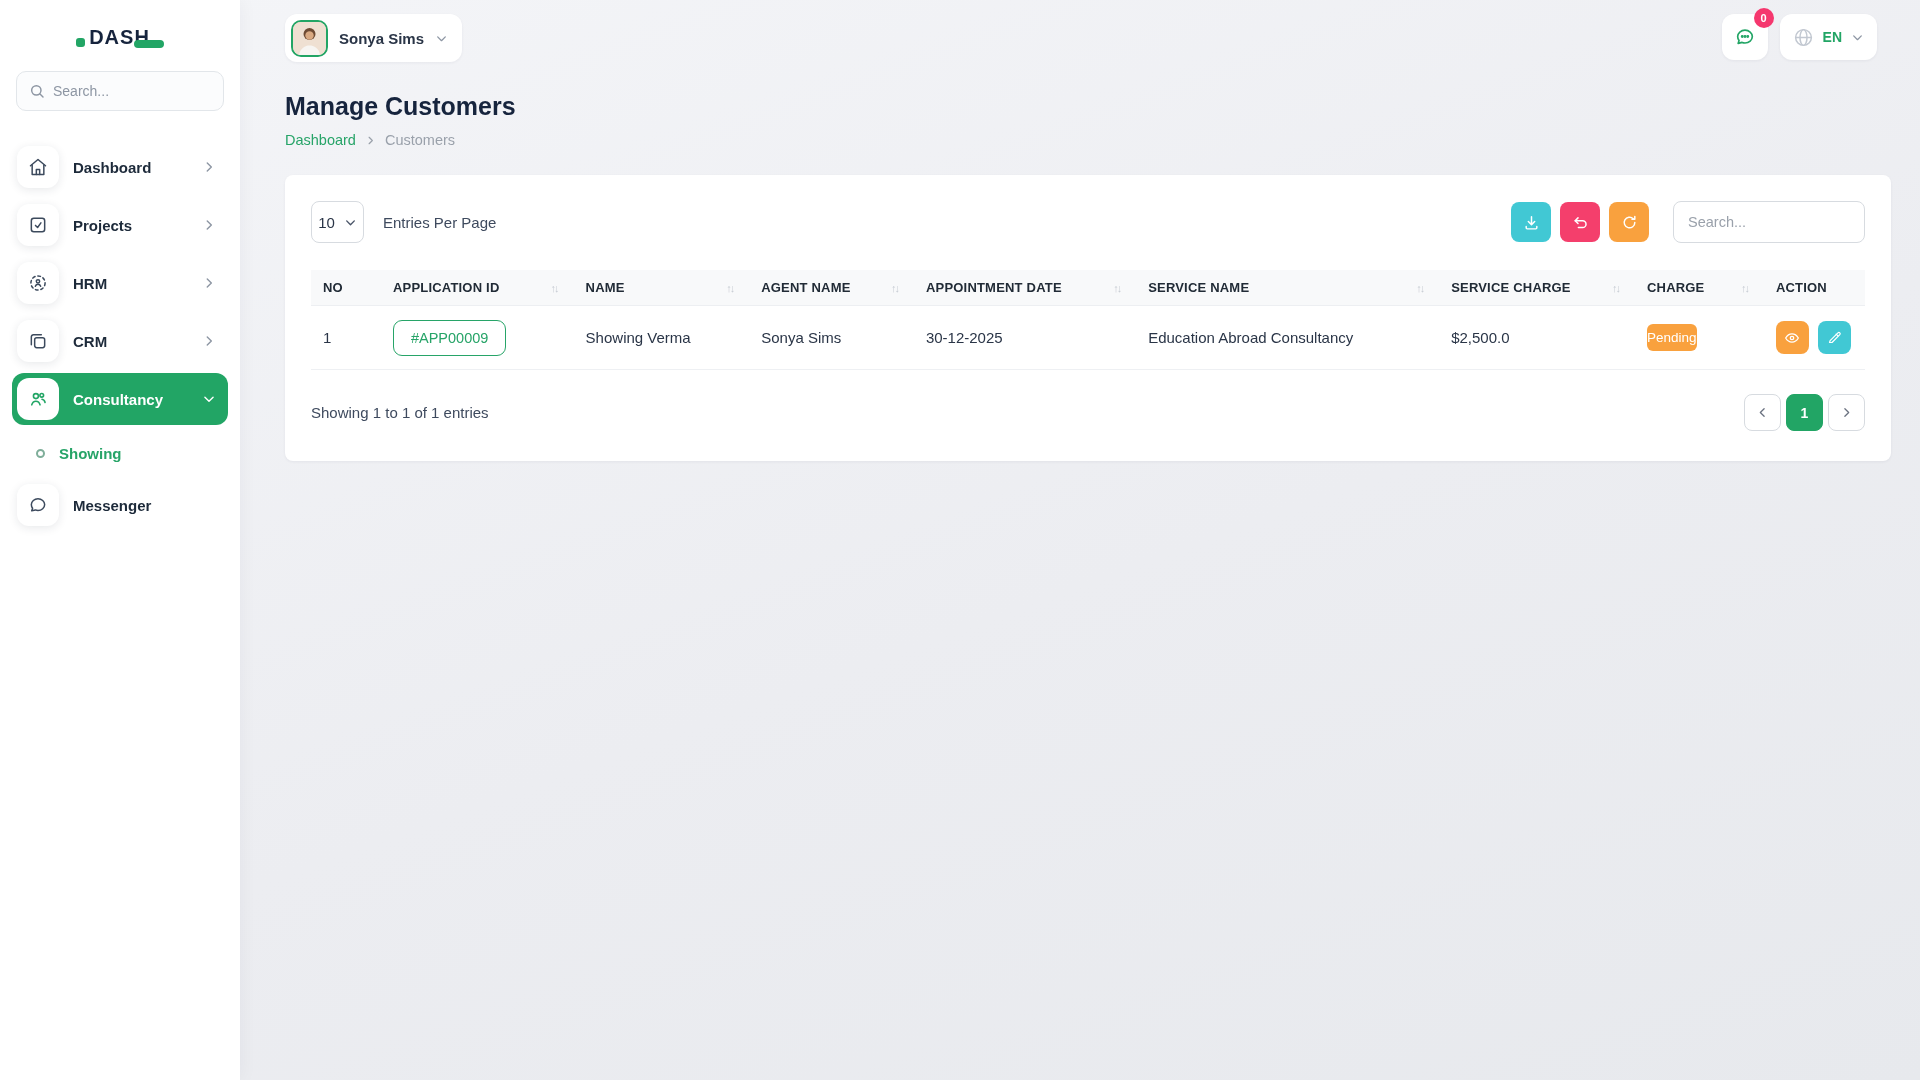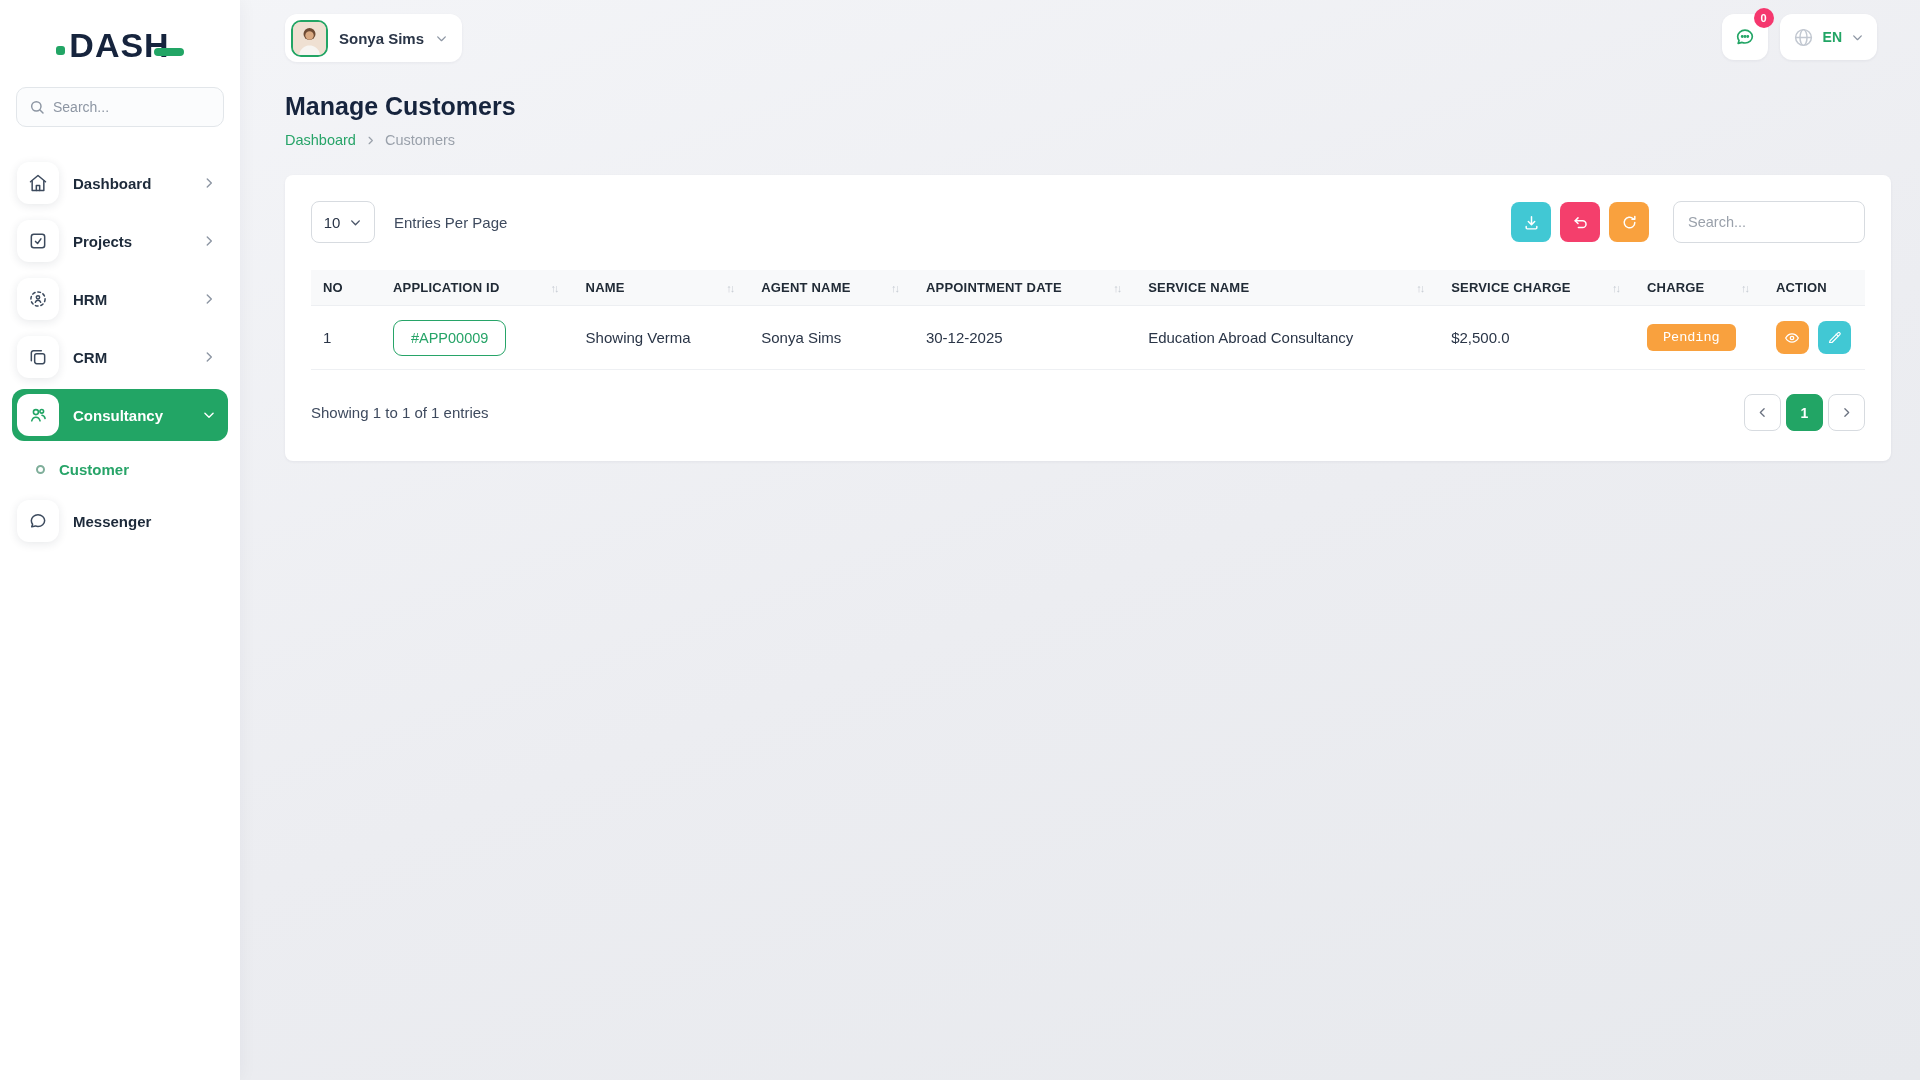--- a/index.html
+++ b/index.html
@@ -9,21 +9,21 @@
     background:linear-gradient(160deg,#f4f5f8 0%,#ecedf1 55%,#e7e9ed 100%);
     color:#2a3547;
   }
   
   .sidebar {
     position:fixed; left:0; top:0; width:240px; height:1080px;
     background:#ffffff; box-shadow:0 0 18px rgba(30,40,60,.05); z-index:5;
   }
   .logo { display:flex; align-items:center; justify-content:center; gap:4px; margin-top:26px; cursor:pointer; }
   .logo-dot { width:9px; height:9px; border-radius:3px; background:#22a565; margin-top:10px; }
-  .logo-text { font-size:34px; font-weight:800; letter-spacing:1px; color:#16243d; }
+  .logo-text { font-size:20px; font-weight:800; letter-spacing:1px; color:#16243d; }
   .logo-bar { width:30px; height:8px; border-radius:4px; background:#22a565; margin-left:-20px; margin-top:12px; }
   .side-search {
     margin:22px 16px 0; height:40px; border:1px solid #e2e6ea; border-radius:10px;
     background:#fbfcfd; display:flex; align-items:center; gap:8px; padding:0 12px;
   }
   .side-search input { border:none; outline:none; background:transparent; font-size:14px; color:#4a5568; width:100%; font-family:inherit; }
   .side-search input::placeholder { color:#8d96a3; }
   .nav { margin-top:30px; padding:0 12px; }
   .nav-item {
     display:flex; align-items:center; gap:14px; height:52px; padding:4px 12px 4px 5px;
@@ -70,21 +70,21 @@
   .crumb-link { color:#27a468; cursor:pointer; }
   .crumb-sep { color:#9aa1ab; display:grid; place-items:center; }
   .crumb-current { color:#9aa1ab; }
   
   .card {
     margin-top:27px; background:#fff; border-radius:8px; box-shadow:0 1px 3px rgba(30,40,60,.06);
     padding:26px 26px 30px; width:1606px;
   }
   .card-controls { display:flex; align-items:center; }
   .entries-select {
-    width:64px; height:42px; border:1px solid #d7dbe0; border-radius:8px; background:#fff;
+    width:53px; height:42px; border:1px solid #d7dbe0; border-radius:8px; background:#fff;
     display:flex; align-items:center; justify-content:center; gap:9px; cursor:pointer; color:#2a3547; font-size:15px;
   }
   .entries-label { margin-left:19px; font-size:15px; color:#3e4a5e; font-weight:500; }
   .controls-right { margin-left:auto; display:flex; align-items:center; gap:9px; }
   .tool-btn { width:40px; height:40px; border:none; border-radius:8px; display:grid; place-items:center; color:#fff; cursor:pointer; }
   .tool-btn.teal { background:#41c8d4; }
   .tool-btn.pink { background:#f43f6c; }
   .tool-btn.orange { background:#f9a13e; }
   .table-search {
     margin-left:15px; width:192px; height:42px; border:1px solid #d7dbe0; border-radius:8px;
@@ -100,21 +100,21 @@
   .sort-glyph { color:#c7ccd3; font-size:11px; font-weight:400; letter-spacing:-2px; padding-right:4px; }
   thead th:nth-child(1){width:4.5%;} thead th:nth-child(2){width:12.4%;}
   thead th:nth-child(3){width:11.3%;} thead th:nth-child(4){width:10.6%;}
   thead th:nth-child(5){width:14.3%;} thead th:nth-child(6){width:19.5%;}
   thead th:nth-child(7){width:12.6%;} thead th:nth-child(8){width:8.3%;}
   tbody td { padding:12px 12px; font-size:15px; color:#2a3547; border-bottom:1px solid #eef0f3; height:64px; vertical-align:middle; }
   .appid-btn {
     display:inline-block; border:1px solid #27a468; color:#27a468; background:#fff;
     border-radius:9px; padding:9px 17px; font-size:14.5px; cursor:pointer; font-family:inherit;
   }
-  .status-badge { display:inline-block; background:#f9a13e; color:#fff; border-radius:6px; padding:6px 16px; font-size:13.5px;font-family:Liberation Mono, monospace; }
+  .status-badge { display:inline-block; background:#f9a13e; color:#fff; border-radius:6px; padding:6px 0; font-size:13.5px; }
   .action-cell { display:flex; gap:9px; }
   .action-btn { width:33px; height:33px; border:none; border-radius:8px; display:grid; place-items:center; color:#fff; cursor:pointer; }
   .action-btn.orange { background:#f9a13e; }
   .action-btn.teal { background:#41c8d4; }
   .card-footer { display:flex; align-items:center; justify-content:space-between; margin-top:24px; }
   .showing-text { font-size:15px; color:#3e4a5e; }
   .pagination { display:flex; gap:5px; }
   .page-btn {
     width:37px; height:37px; border:1px solid #d7dbe0; background:#fff; border-radius:8px;
     display:grid; place-items:center; color:#6b7280; cursor:pointer; font-size:14px; font-family:inherit;
@@ -216,21 +216,21 @@
       <span class="nav-label">Consultancy</span>
       <span class="nav-chevron">
         <svg width="14" height="14" viewBox="0 0 24 24" fill="none" stroke="currentColor" stroke-width="2.4" stroke-linecap="round" stroke-linejoin="round">
             <polyline points="5 9 12 16 19 9"></polyline>
           </svg>
       </span>
     </div>
 
     <div class="nav-sub">
       <span class="sub-bullet"></span>
-      <span class="nav-label">Customer</span>
+      <span class="nav-label">Showing</span>
     </div>
 
     <div class="nav-item">
       <span class="icon-box">
         <svg width="20" height="20" viewBox="0 0 24 24" fill="none" stroke="currentColor" stroke-width="1.8" stroke-linecap="round" stroke-linejoin="round">
             <path d="M20 11.5a8 7 0 0 1-8 7 8.6 8.6 0 0 1-3.1-.6L4.5 19l1-3.2A6.7 6.7 0 0 1 4 11.5a8 7 0 0 1 16 0Z"></path>
           </svg>
       </span>
       <span class="nav-label">Messenger</span>
     </div>

